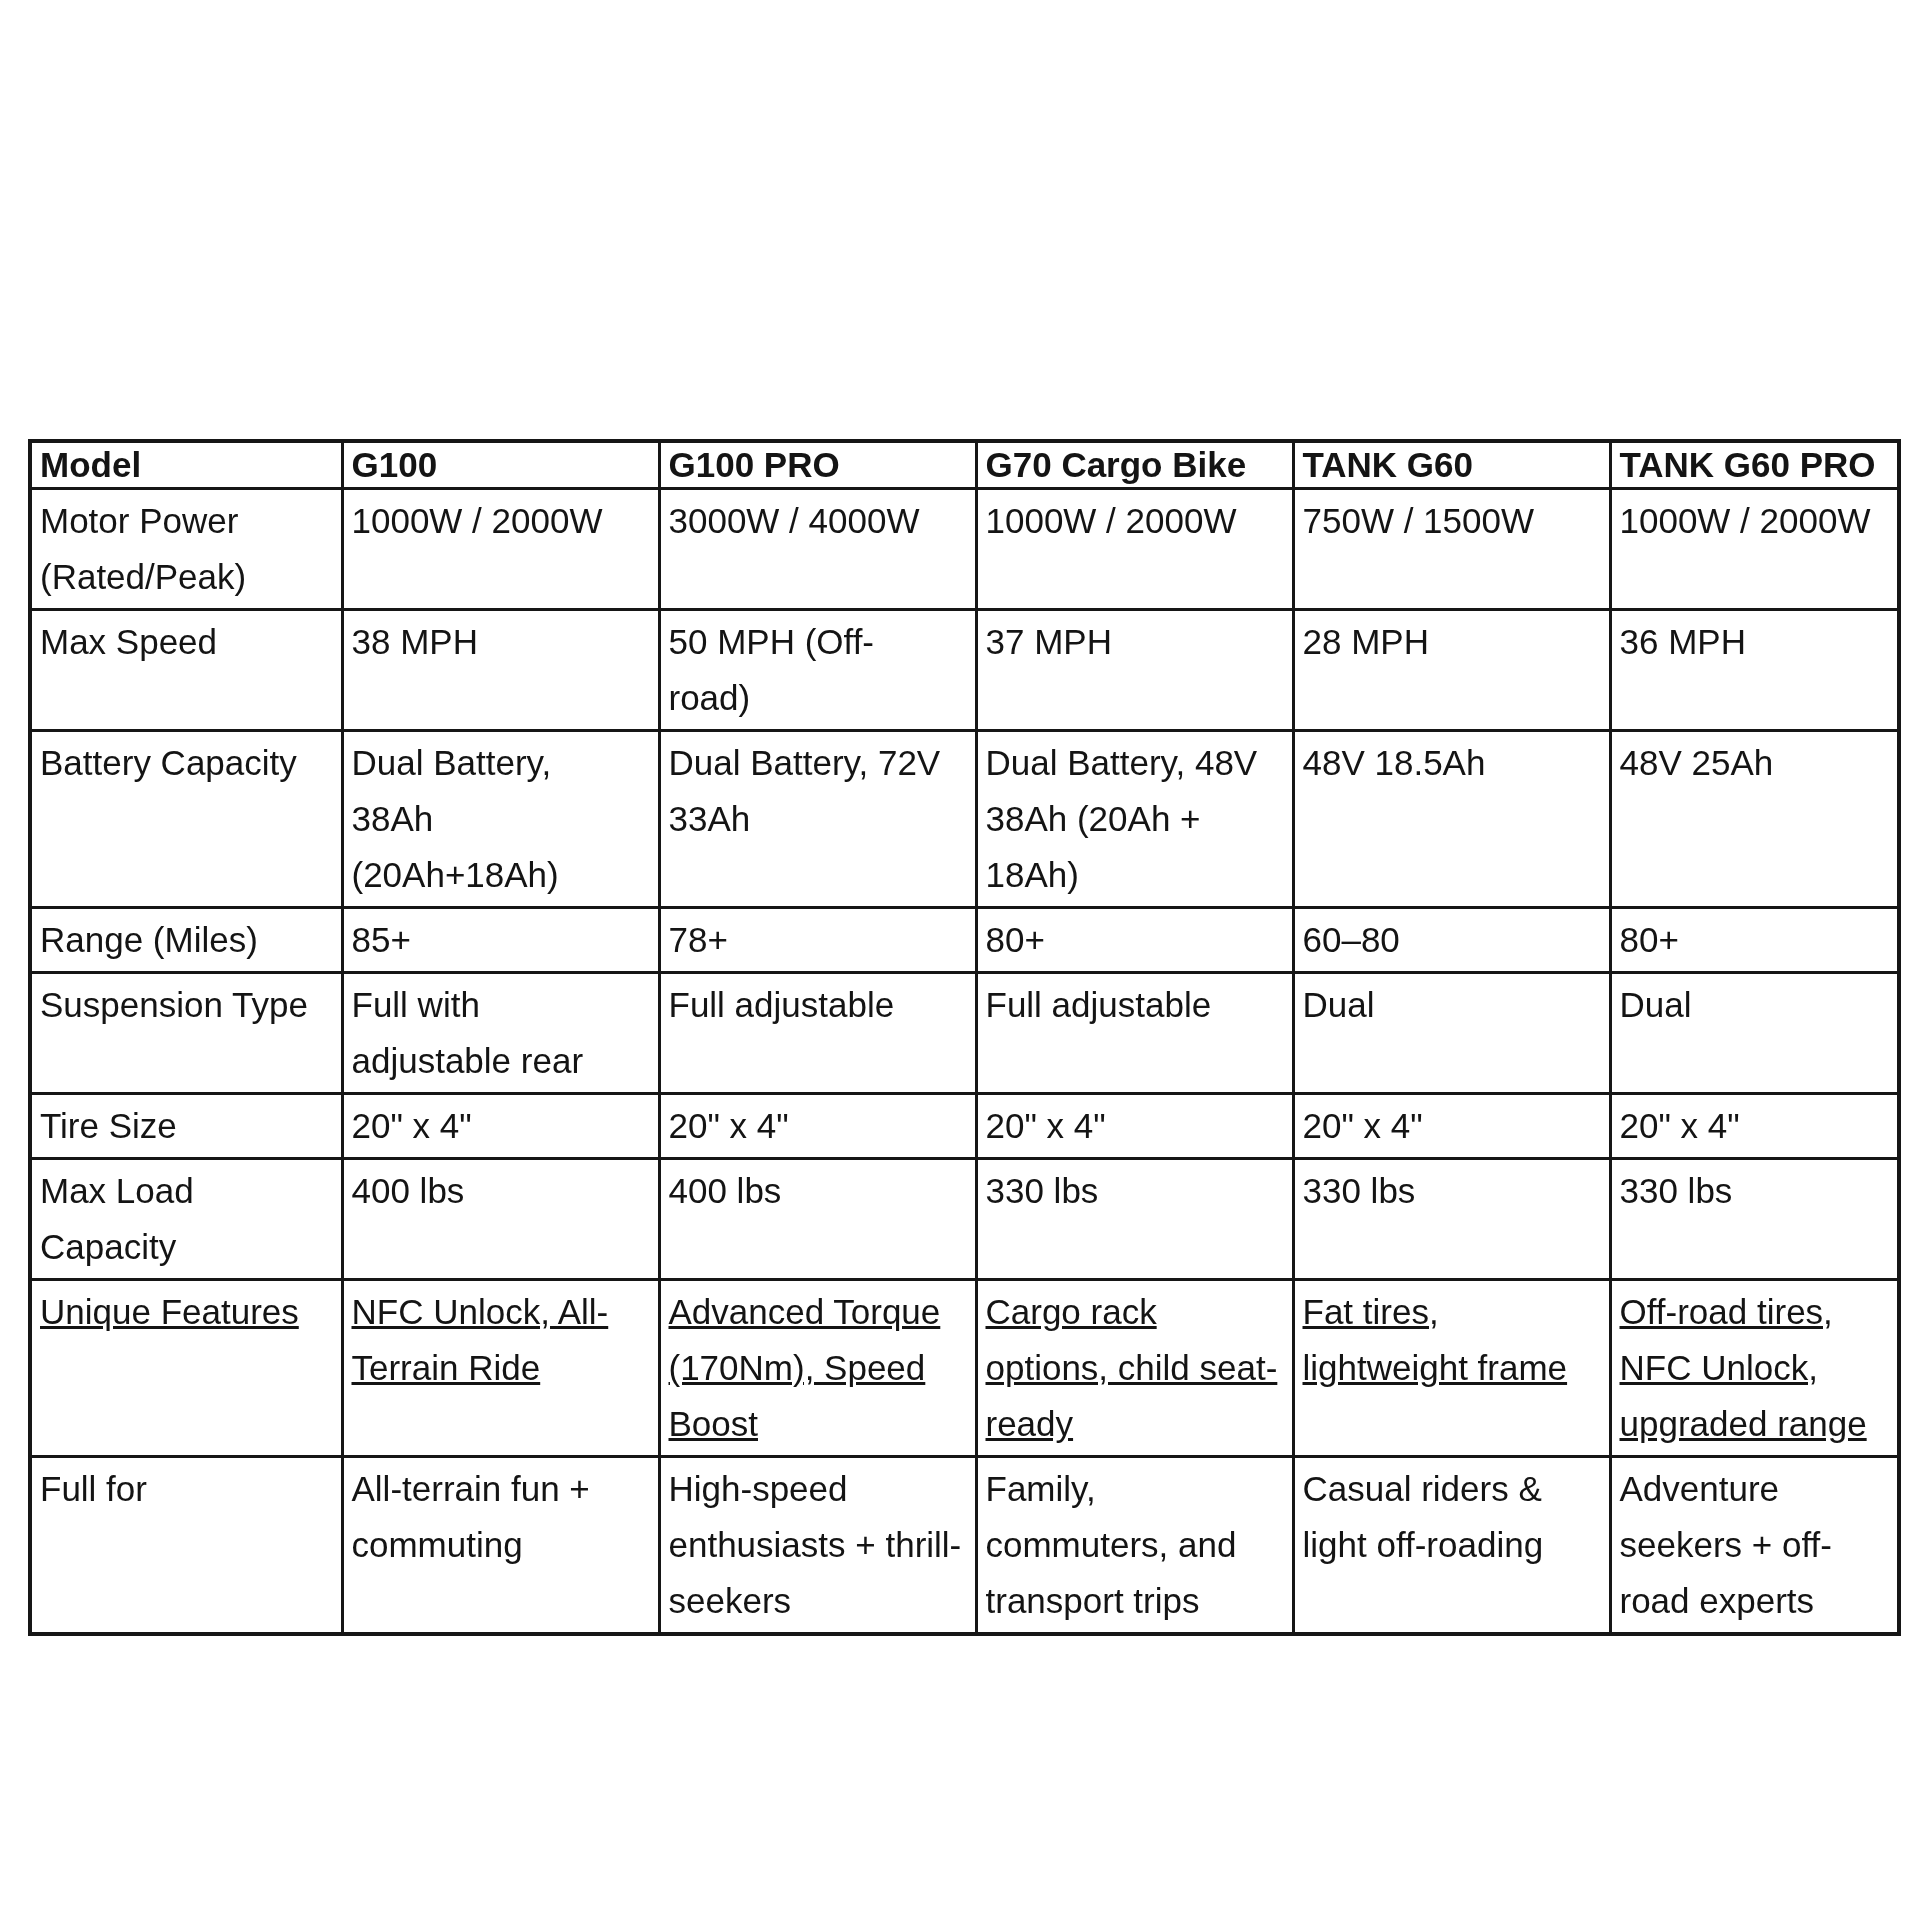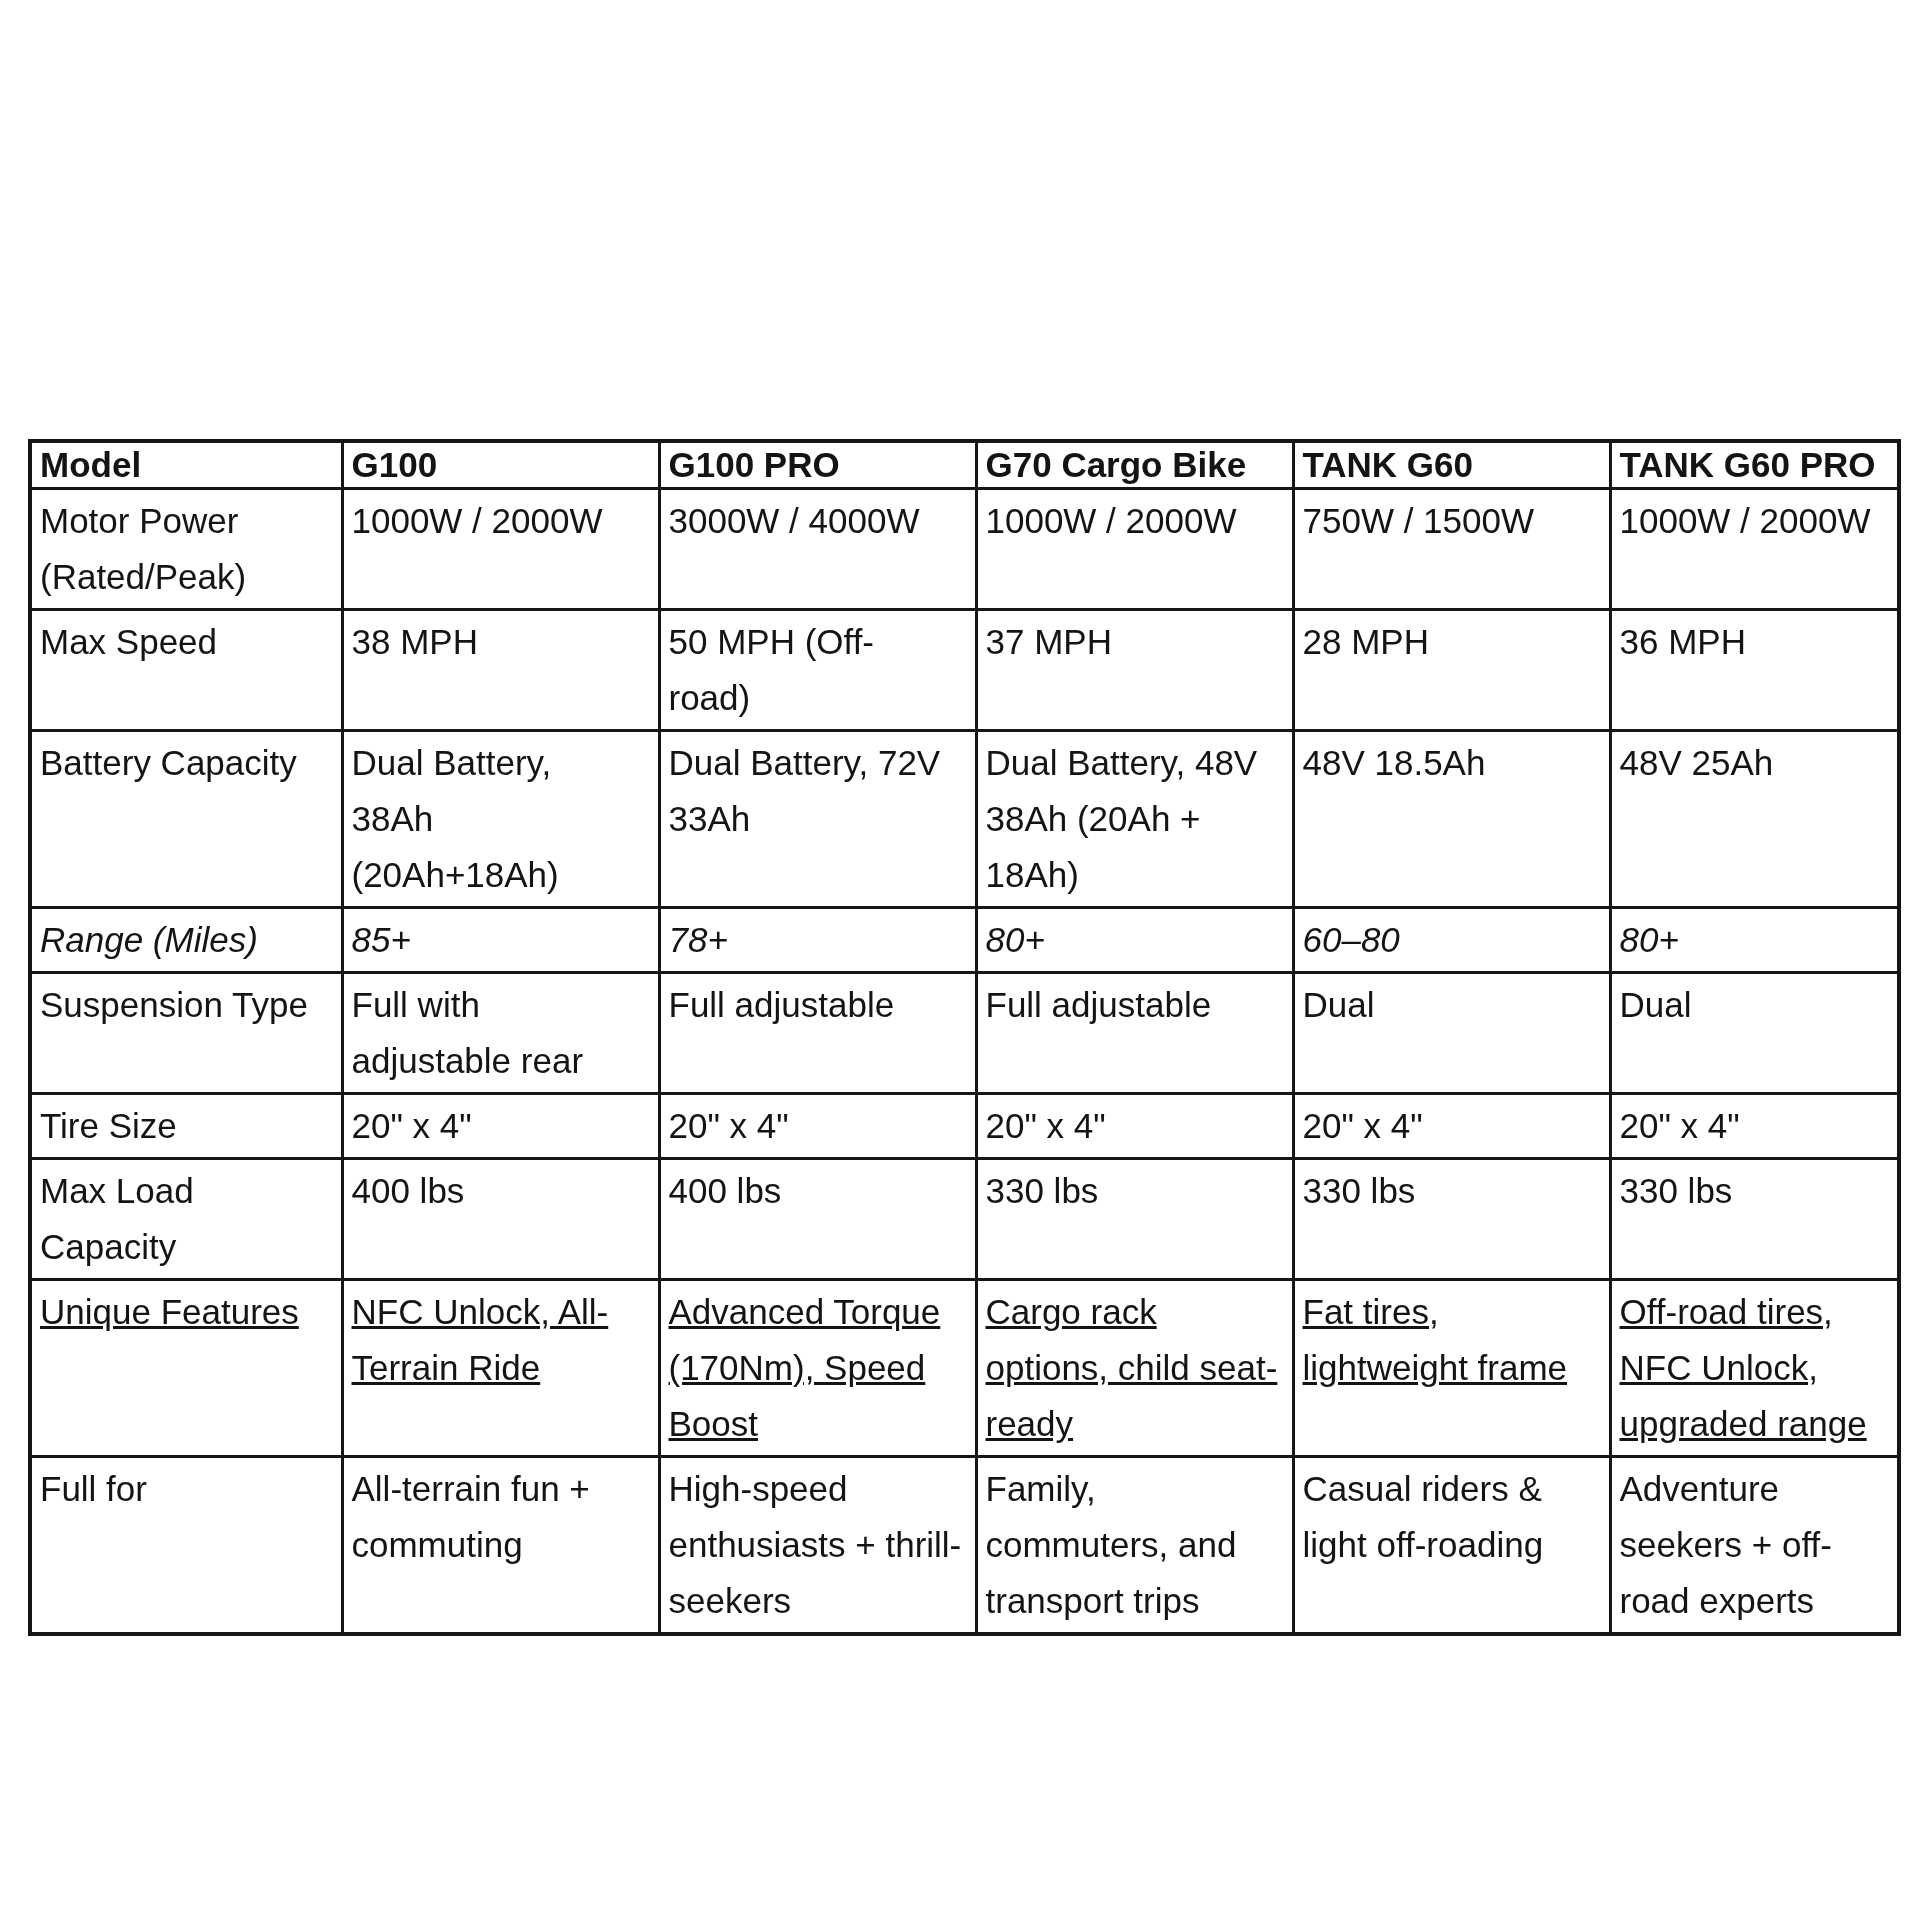--- a/index.html
+++ b/index.html
@@ -41,21 +41,21 @@
   .spec-table th {
     font-weight: bold;
     line-height: 44px;
     padding-top: 0;
     padding-bottom: 0;
   }
   tr.r-header  { height: 40px;  }
   tr.r-motor   { height: 107px; }
   tr.r-speed   { height: 103px; }
   tr.r-battery { height: 136px; }
-  tr.r-range   { height: 52px; font-style: italic;  }
+  tr.r-range   { height: 52px;  }
   tr.r-susp    { height: 86px; }
   tr.r-tire    { height: 51px;  }
   tr.r-load    { height: 107px; }
   tr.r-feat    { height: 163px; text-decoration: underline; }
   tr.r-best    { height: 163px; }
 </style>
 </head>
 <body>
 
 <div class="canvas">

